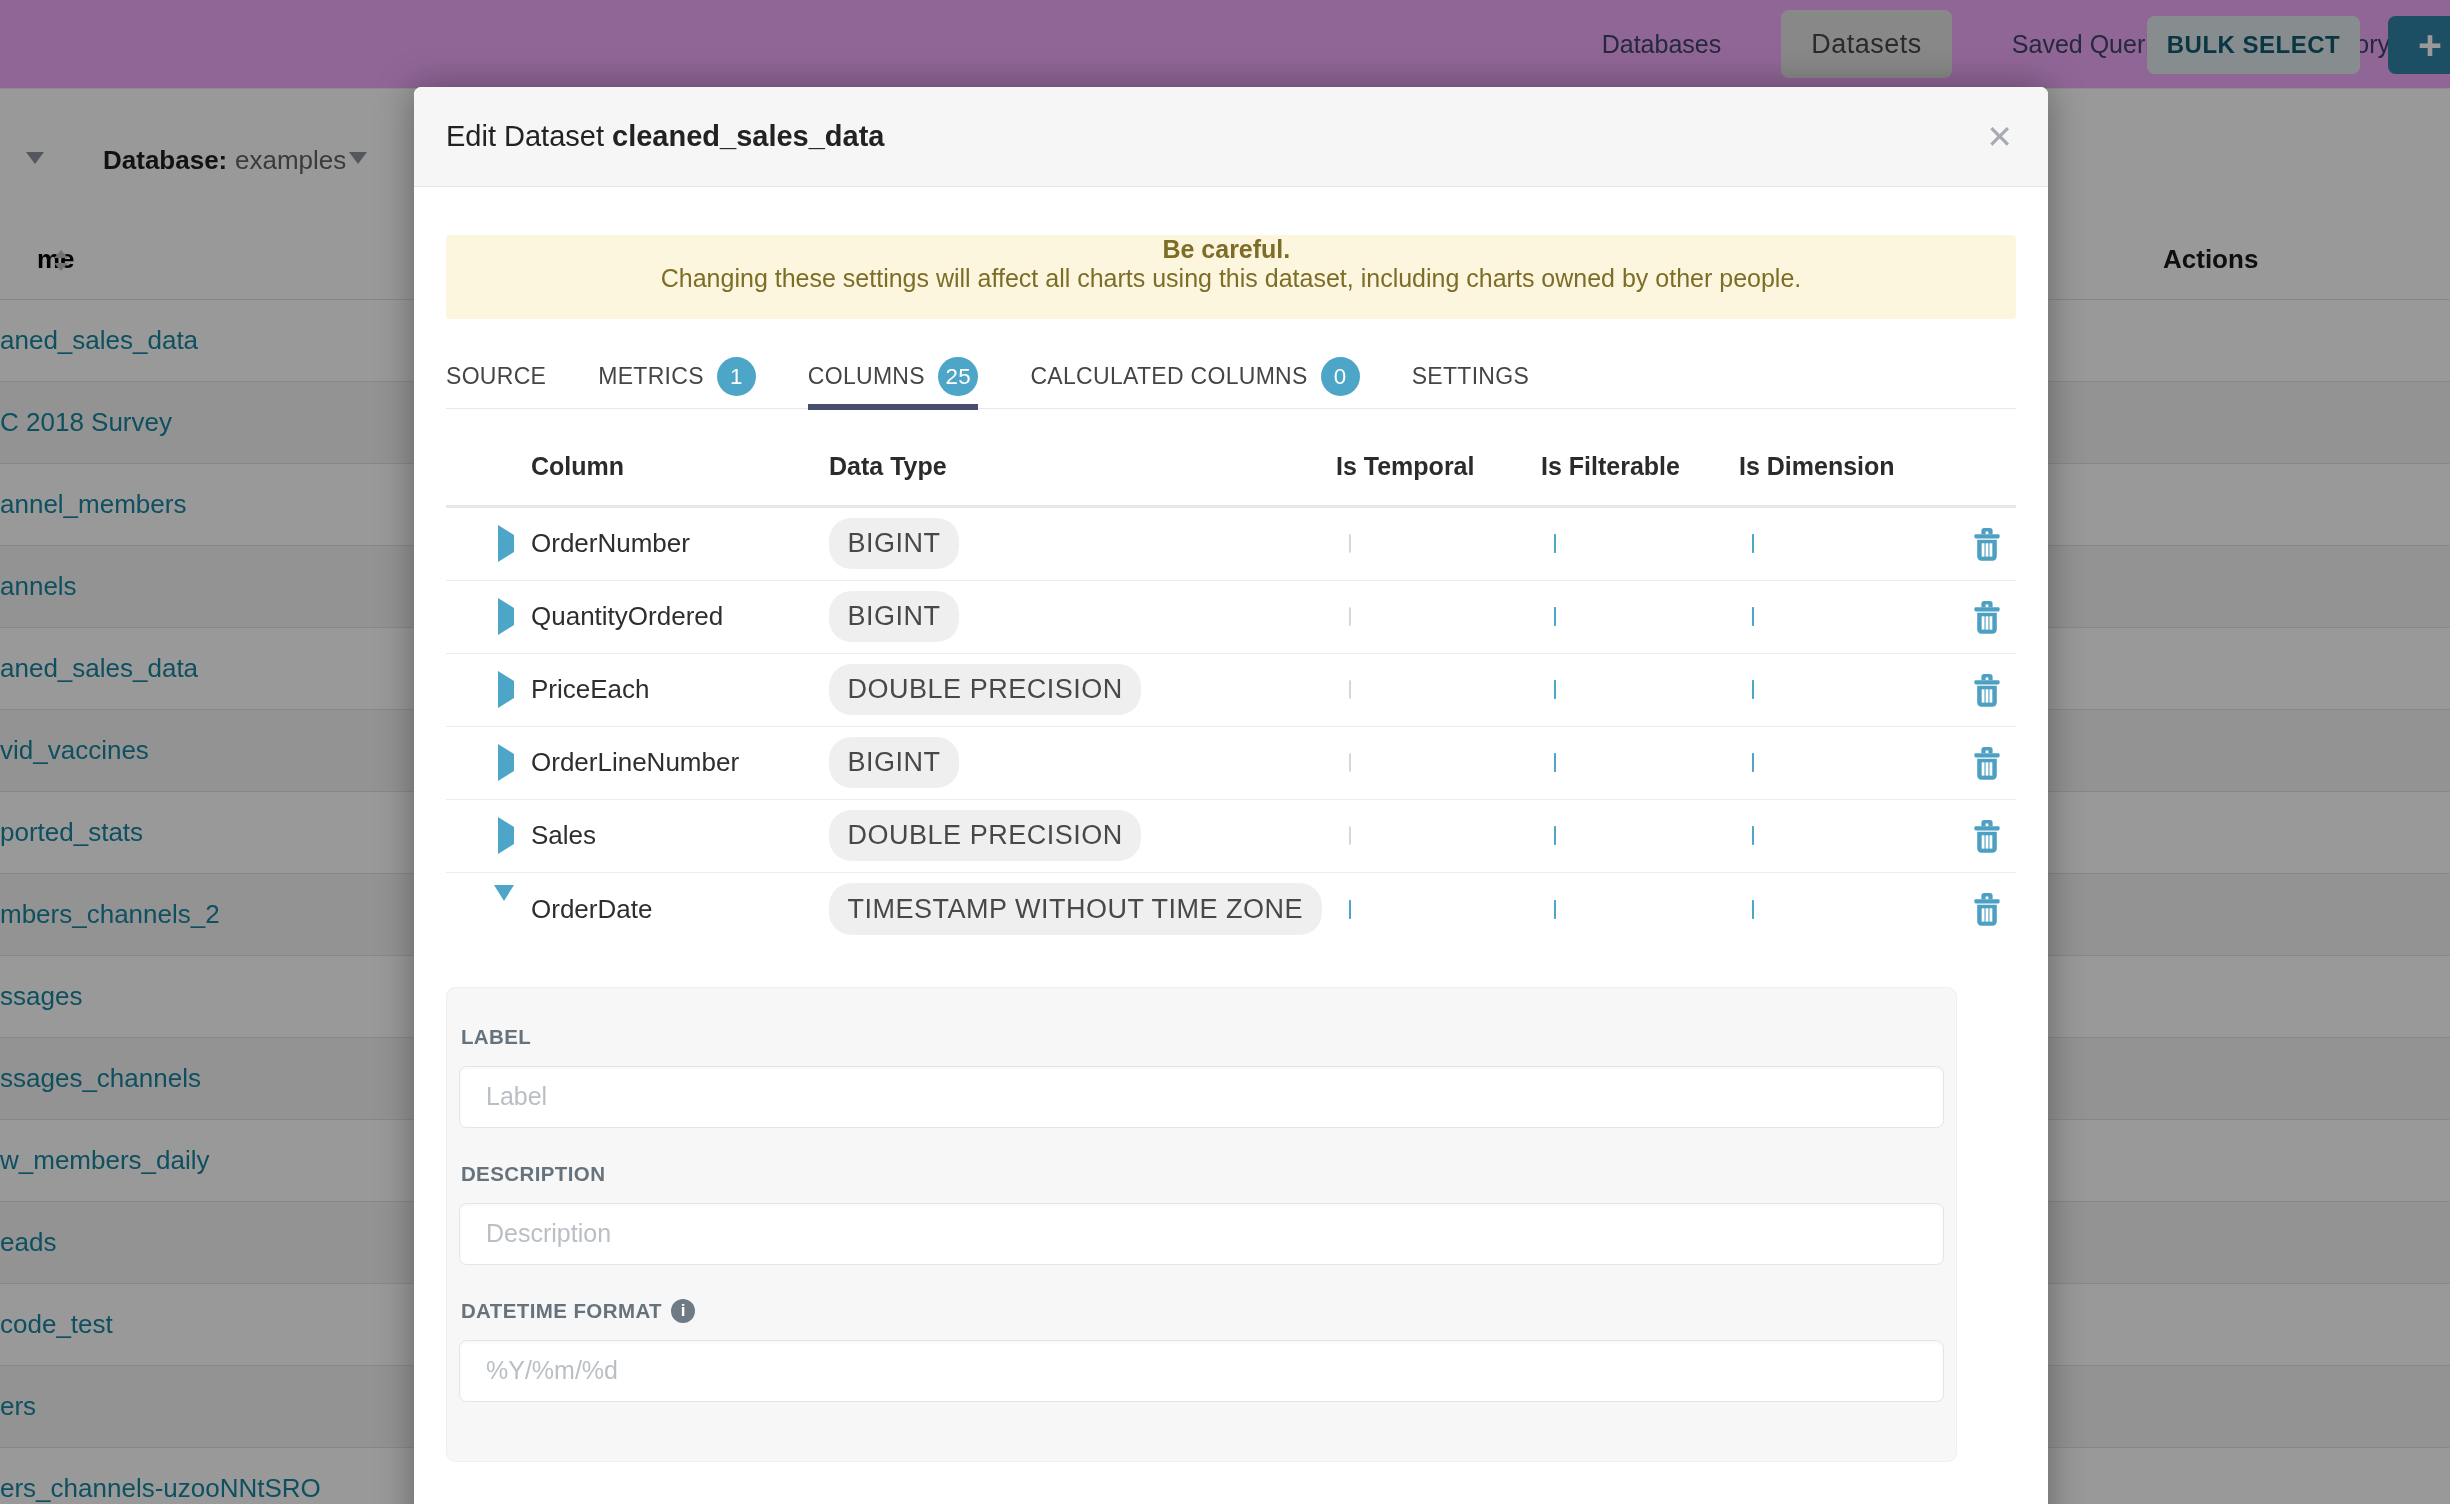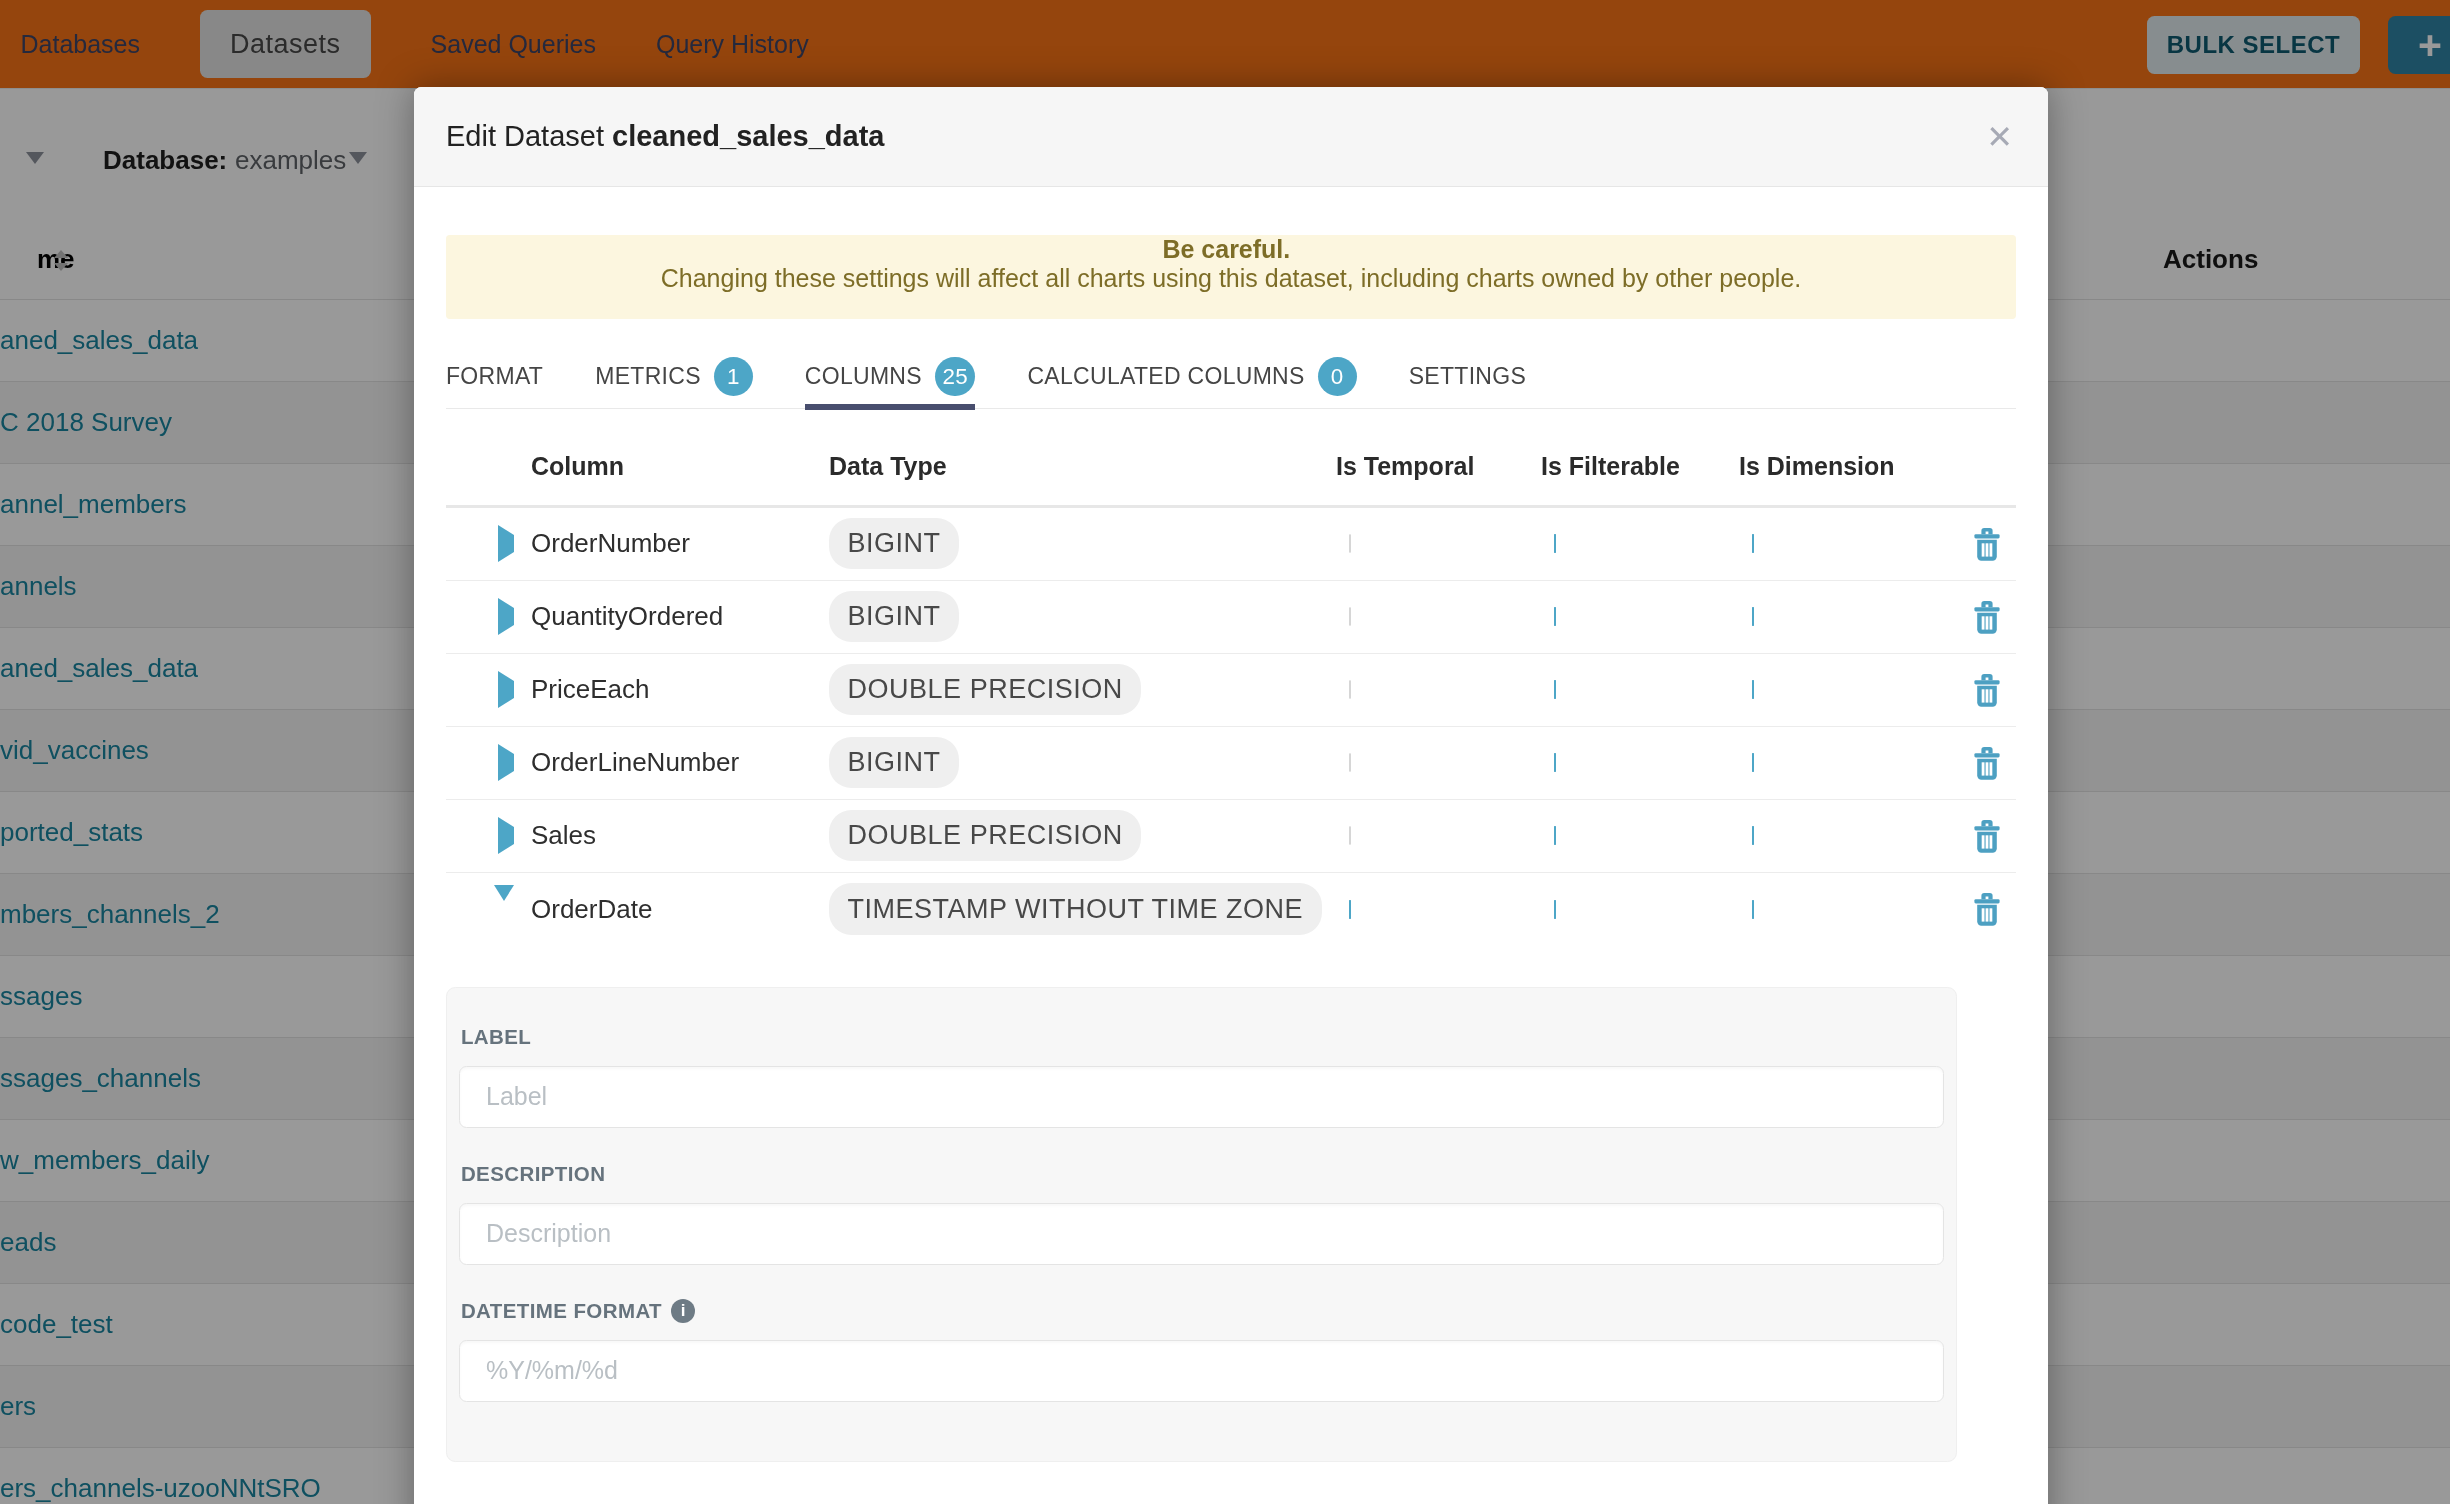--- a/index.html
+++ b/index.html
@@ -1,20 +1,20 @@
 <!DOCTYPE html>
 <html style="font-size:15px"><head>
 <meta charset="utf-8">
 <style>
   html,body{margin:0;padding:0;width:2450px;height:1505px;overflow:hidden;background:#fff;
     font-family:"Liberation Sans","DejaVu Sans",sans-serif;}
   *{box-sizing:border-box;}
   
   .page{position:absolute;inset:0;z-index:0;background:#fff;}
-  .nav{height:89px;background:#f97316;border-bottom:1.9px solid #ededed;display:flex;align-items:center;padding-left:20.5px;position:relative;}
+  .nav{height:89px;background:#f0abfc;border-bottom:1.9px solid #ededed;display:flex;align-items:center;padding-left:20.5px;position:relative;justify-content:flex-end;}
   .nav-tab{font-size:25px;color:#3e4566;margin-right:60px;white-space:nowrap;}
   .nav-tab.pill{background:#e3e3e3;border-radius:7.5px;padding:18.6px 30px;}
   .nav-actions{position:absolute;left:2147px;top:16px;display:flex;gap:28px;}
   .btn-bulk{width:213px;height:58px;background:#e2ecef;color:#0e5a70;font-weight:700;font-size:24px;
     letter-spacing:0.5px;border-radius:7.5px;display:flex;align-items:center;justify-content:center;}
   .btn-plus{width:84px;height:58px;background:#2f84a6;color:#fff;border-radius:7.5px;font-size:41px;font-weight:700;
     display:flex;align-items:center;justify-content:center;}
   .tri-down{width:0;height:0;border-left:9.3px solid transparent;border-right:9.3px solid transparent;border-top:12px solid #8d919c;display:inline-block;}
   .toolbar-caret1{position:absolute;left:26px;top:152px;}
   .db-label{position:absolute;left:103px;top:145px;font-size:26px;font-weight:700;color:#1f1f1f;}
@@ -157,21 +157,21 @@
     <span class="m-close">✕</span>
   </div>
 
   <div class="warning">
     <b>Be careful.</b>
     <span>Changing these settings will affect all charts using this dataset, including charts owned by other people.</span>
   </div>
 
   <div class="tabs">
     <div class="tab">
-        <span>FORMAT</span>
+        <span>SOURCE</span>
       </div>
     <div class="tab">
         <span>METRICS</span>
         <span class="badge">1</span>
       </div>
     <div class="tab active">
         <span>COLUMNS</span>
         <span class="badge">25</span>
       </div>
     <div class="tab">

